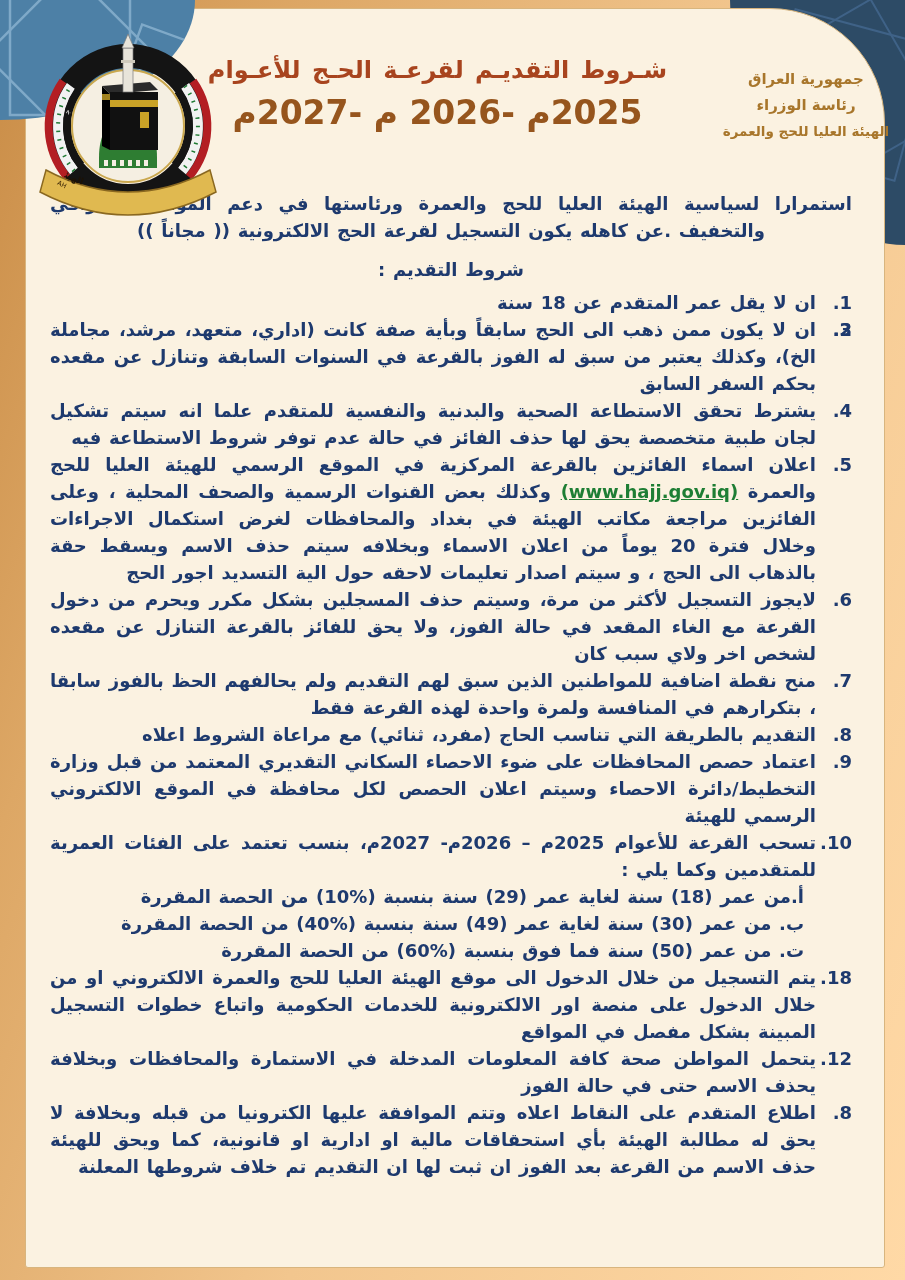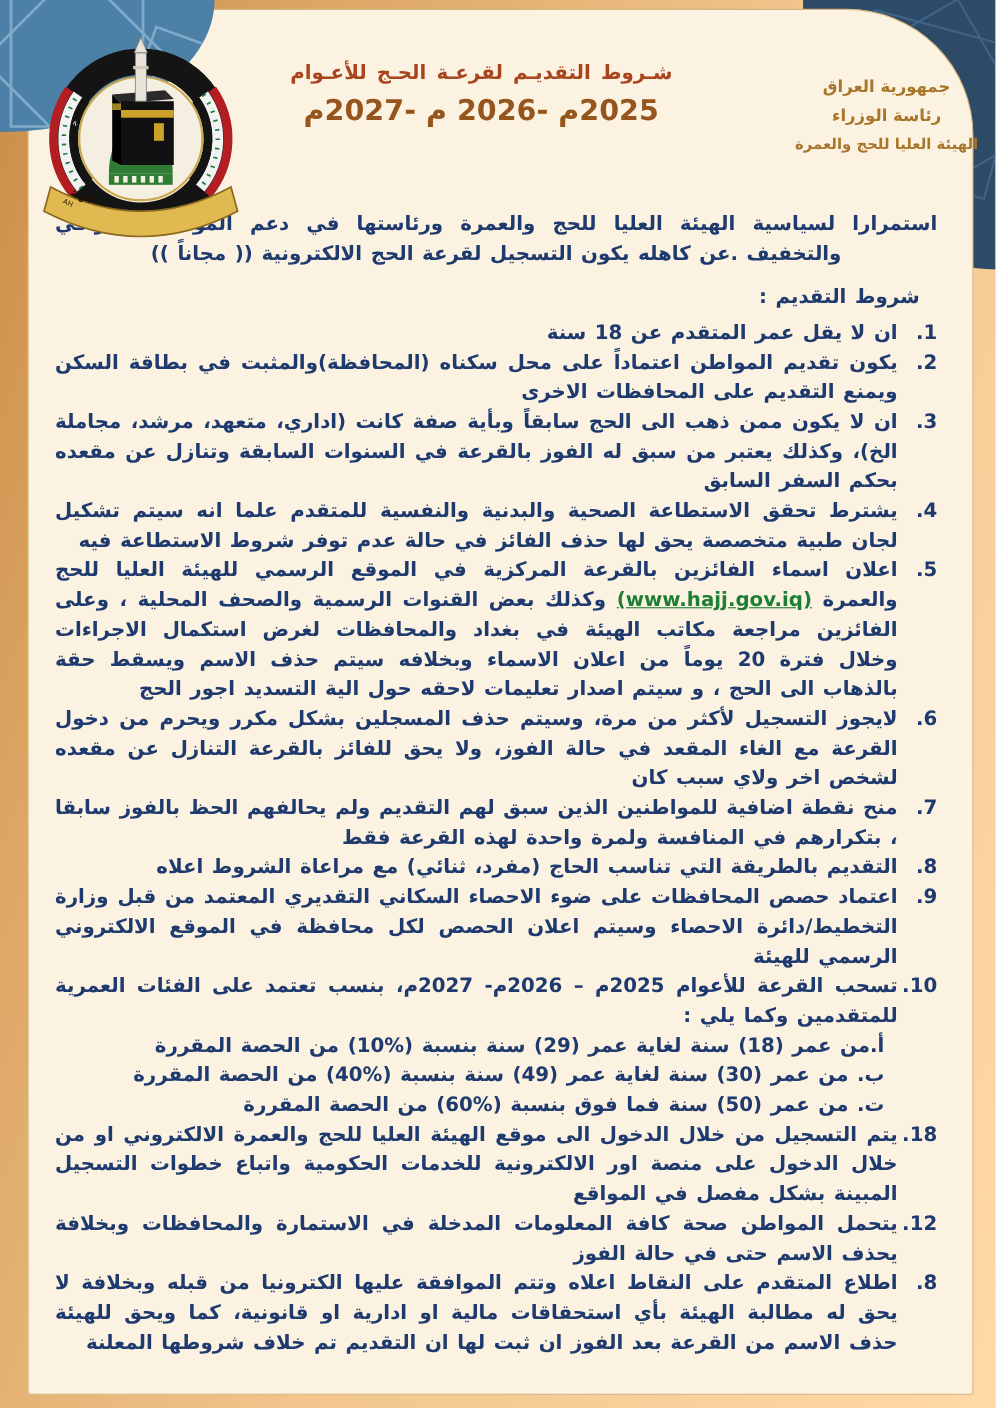--- a/index.html
+++ b/index.html
@@ -28,29 +28,29 @@
   }
   .logo{ position:absolute; top:34px; left:36px; width:184px; height:204px; z-index:4; }
   .org{
     position:absolute; top:66px; right:10px; width:178px; z-index:3;
     text-align:center; color:#a8762b; font-weight:bold; font-size:15px; line-height:26px;
   }
   .org .l3{ font-size:13.5px; }
   .titleblock{
     position:absolute; top:56px; left:175px; width:525px; z-index:3; text-align:center;
   }
-  .title1{ color:#a8441e; font-size:18px; font-weight:bold; word-spacing:3px; }
-  .title2{ color:#96551d; font-size:26px; font-weight:bold; margin-top:9px; letter-spacing:1px; }
+  .title1{ color:#a8441e; font-size:24px; font-weight:bold; word-spacing:3px; }
+  .title2{ color:#96551d; font-size:33px; font-weight:bold; margin-top:9px; letter-spacing:1px; }
   .bodytext{
     position:absolute; top:190px; right:53px; left:50px; z-index:3;
     color:#1e3a6e; font-weight:bold; font-size:18px; line-height:27px;
     text-align:justify; word-spacing:1.5px;
   }
   .intro{ text-align:justify; text-align-last:center; margin-bottom:12px; }
-  .heading{ margin:2px 16px 6px; text-align:right; }
+  .heading{ margin:2px 16px 6px; text-align:center; }
   .item{ position:relative; padding-right:36px; }
   .item .num{ position:absolute; right:0; top:0; }
   .url{ color:#1e7e34; direction:ltr; unicode-bidi:isolate;text-decoration:underline; }
   .sub{ padding-right:12px; }
 </style>
 </head>
 <body>
 
 <div class="corner-navy">
   <svg width="175" height="245" viewBox="0 0 175 245">
@@ -152,21 +152,20 @@
   <div class="intro">استمرارا لسياسية الهيئة العليا للحج والعمرة ورئاستها في دعم المواطن العراقي والتخفيف .عن كاهله يكون التسجيل لقرعة الحج الالكترونية (( مجاناً ))</div>
   <div class="heading">شروط التقديم :</div>
 
   <div>
     <div class="item">
       <span class="num">1.</span>
       <span>ان لا يقل عمر المتقدم عن 18 سنة</span>
     </div>
     <div class="item">
       <span class="num">2.</span>
-      <span>يكون تقديم المواطن اعتماداً على محل سكناه (المحافظة)والمثبت في بطاقة السكن ويمنع التقديم على المحافظات الاخرى</span>
     </div>
     <div class="item">
       <span class="num">3.</span>
       <span>ان لا يكون ممن ذهب الى الحج سابقاً وبأية صفة كانت (اداري، متعهد، مرشد، مجاملة الخ)، وكذلك يعتبر من سبق له الفوز بالقرعة في السنوات السابقة وتنازل عن مقعده بحكم السفر السابق</span>
     </div>
     <div class="item">
       <span class="num">4.</span>
       <span>يشترط تحقق الاستطاعة الصحية والبدنية والنفسية للمتقدم علما انه سيتم تشكيل لجان طبية متخصصة يحق لها حذف الفائز في حالة عدم توفر شروط الاستطاعة فيه</span>
     </div>
     <div class="item">

